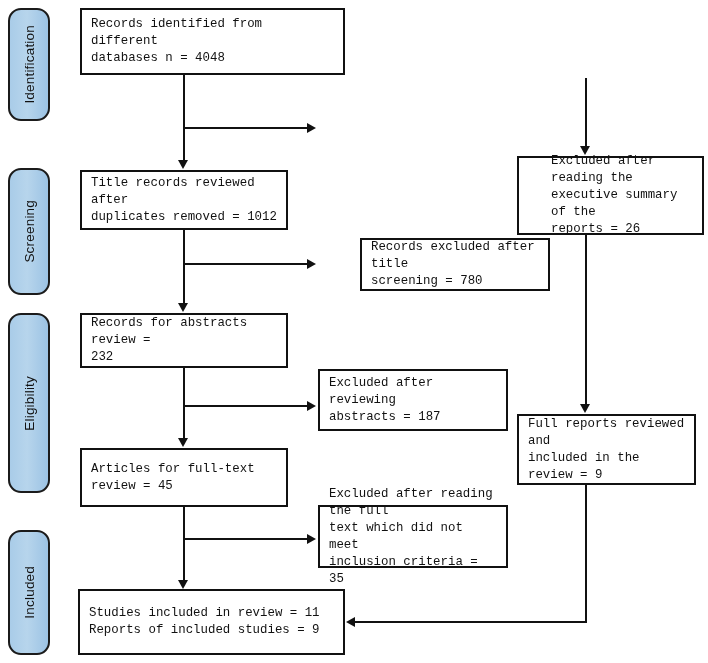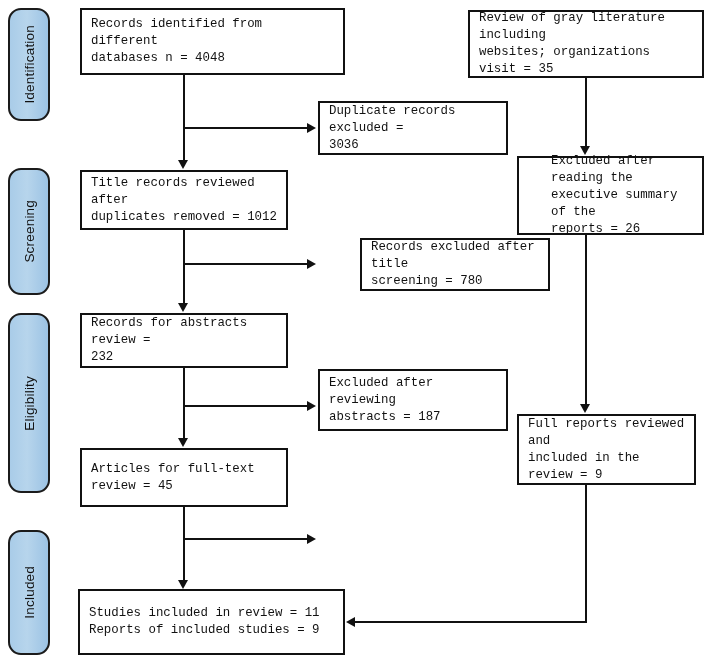--- a/index.html
+++ b/index.html
@@ -99,29 +99,21 @@
 
   <div class="stage-pill" style="left:8px; top:530px; width:42px; height:125px;">
     <span>Included</span>
   </div>
 
   <div class="node" style="left:80px; top:8px; width:265px; height:67px;">
     <span>Records identified from different
 databases n = 4048</span>
   </div>
 
-  <div class="node" style="left:468px; top:10px; width:236px; height:68px;">
-    <span>Review of gray literature including
-websites; organizations visit = 35</span>
-  </div>
 
-  <div class="node" style="left:318px; top:101px; width:190px; height:54px;">
-    <span>Duplicate records excluded =
-3036</span>
-  </div>
 
   <div class="node" style="left:80px; top:170px; width:208px; height:60px;">
     <span>Title records reviewed after
 duplicates removed = 1012</span>
   </div>
 
   <div class="node" style="left:517px; top:156px; width:187px; height:79px;padding-left:32px;">
     <span>Excluded after reading the
 executive summary of the
 reports = 26</span>
@@ -144,20 +136,25 @@
 
   <div class="node" style="left:517px; top:414px; width:179px; height:71px;">
     <span>Full reports reviewed and
 included in the review = 9</span>
   </div>
 
   <div class="node" style="left:80px; top:448px; width:208px; height:59px;justify-content:flex-end;">
     <span>Articles for full-text review = 45</span>
   </div>
 
+  <div class="node" style="left:318px; top:505px; width:190px; height:63px;">
+    <span>Excluded after reading the full
+text which did not meet
+inclusion criteria = 35</span>
+  </div>
 
   <div class="node" style="left:78px; top:589px; width:267px; height:66px;">
     <span>Studies included in review = 11
 Reports of included studies = 9</span>
   </div>
 
   <div class="edge edge-v" style="left:183px; top:75px; width:2px; height:86px;"></div>
   <div class="arrow arrow-down" style="left:178px; top:160px;"></div>
 
   <div class="edge edge-h" style="left:183px; top:127px; width:124px; height:2px;"></div>

